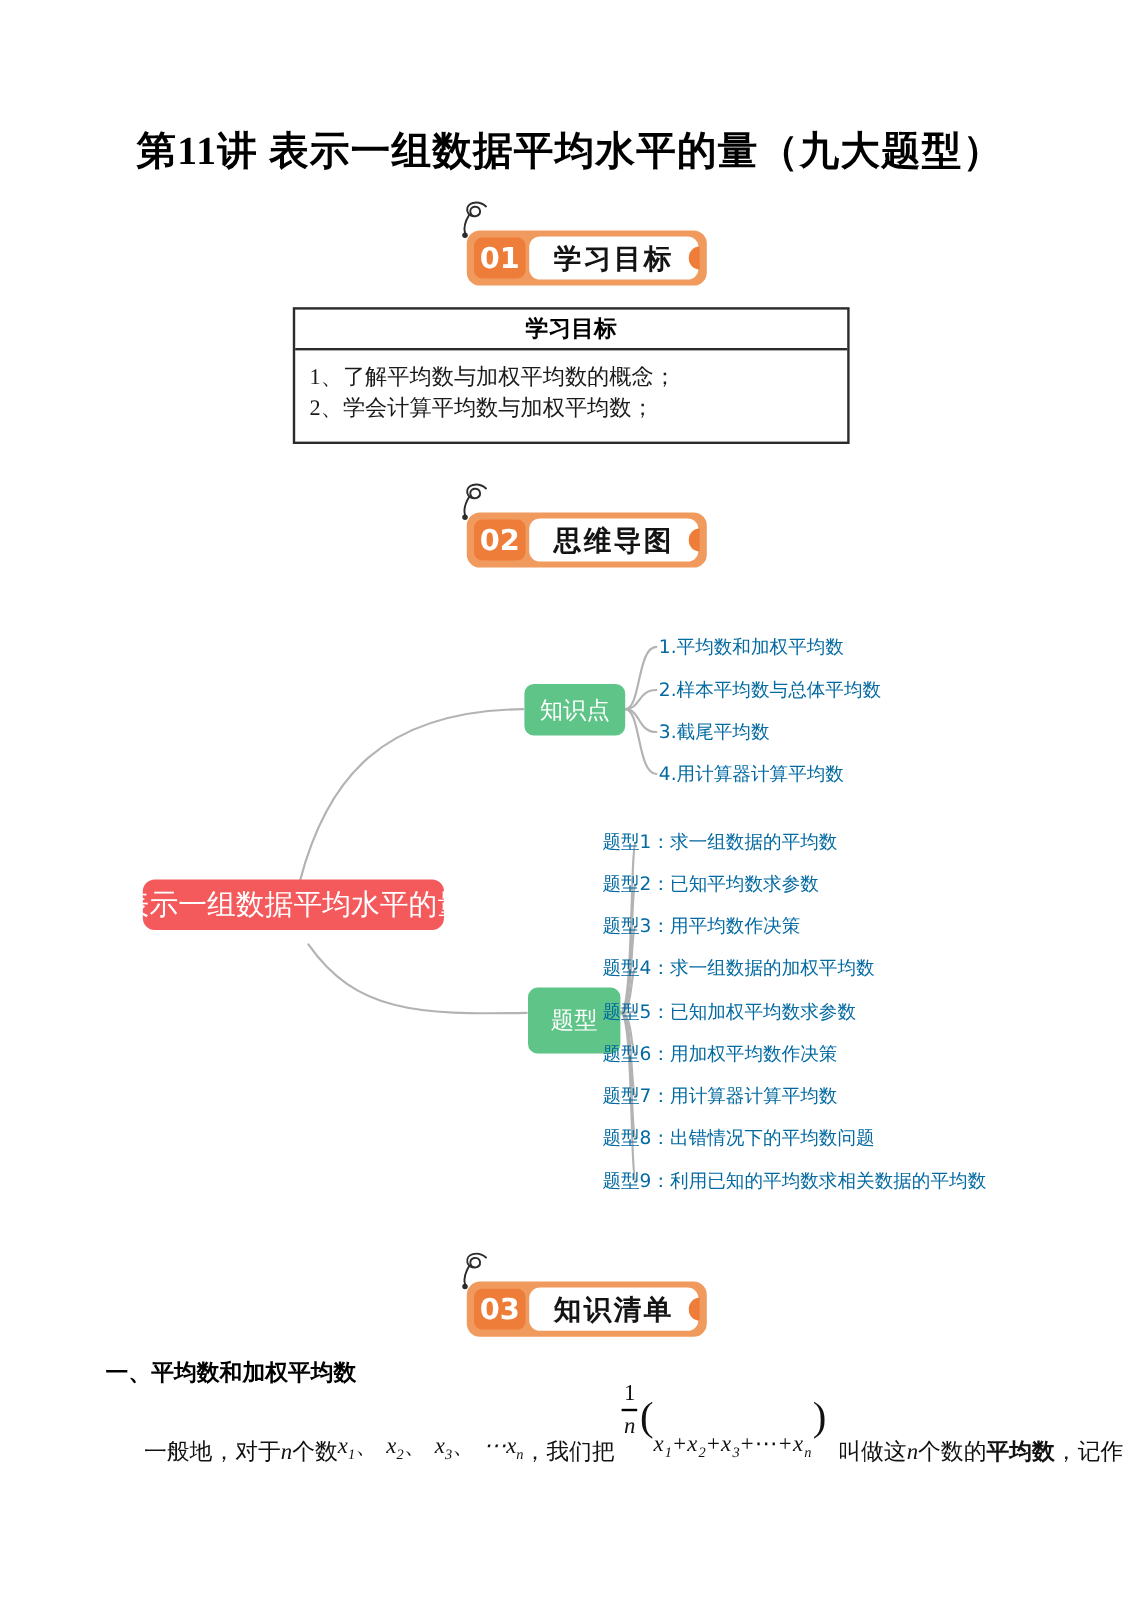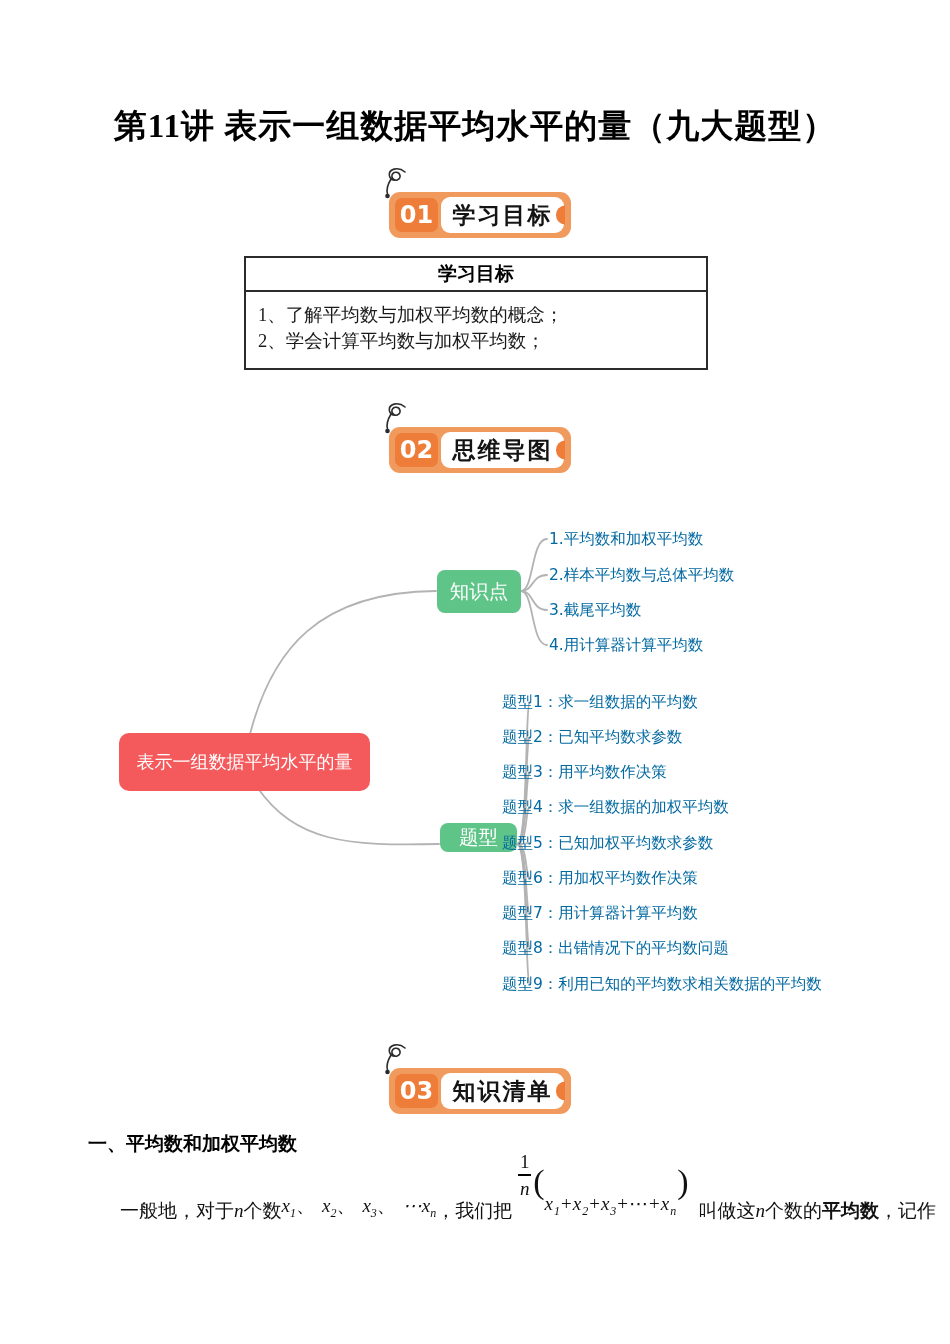--- a/index.html
+++ b/index.html
@@ -6,21 +6,21 @@
   body{
     width:950px;height:1344px;position:relative;overflow:hidden;
     font-family:"Liberation Serif","DejaVu Serif",serif;color:#111;
   }
   
   .doc-title{
     position:absolute;left:0;right:0;top:104px;text-align:center;
     font-size:33px;font-weight:bold;color:#000;letter-spacing:1px;
   }
   
-  .badge{position:absolute;left:389px;width:182px;height:46px;background:#f09a5e;border-radius:11px;}
+  .badge{position:absolute;left:389px;width:200px;height:46px;background:#f09a5e;border-radius:11px;}
   .badge-num{
     position:absolute;left:6px;top:6px;width:43px;height:34px;background:#ee7d3a;border-radius:7px;
     color:#fff;font:bold 24px "DejaVu Sans",sans-serif;display:flex;align-items:center;justify-content:center;
   }
   .badge-pill{
     position:absolute;left:52px;top:5px;right:7px;bottom:5px;background:#ffffff;border-radius:9px;
     display:flex;align-items:center;justify-content:center;
     font-family:"DejaVu Sans",sans-serif;font-weight:bold;font-size:23px;color:#141414;letter-spacing:2px;
   }
   .badge-notch{
@@ -32,31 +32,31 @@
   .obj-box{position:absolute;left:244px;top:256px;width:460px;border:2px solid #2b2b2b;background:#fff;}
   .obj-header{
     height:32px;border-bottom:2px solid #2b2b2b;display:flex;align-items:center;justify-content:center;
     font-weight:bold;font-size:19px;color:#000;
   }
   .obj-body{padding:10px 14px 14px 12px;font-size:18.5px;line-height:26px;color:#1a1a1a;}
   
   .mm-svg{position:absolute;left:0;top:0;width:950px;height:1344px;pointer-events:none;}
   .mm-svg path{fill:none;stroke:#b3b3b3;stroke-width:1.8;stroke-linecap:round;}
   .mm-root{
-    position:absolute;left:119px;top:733px;width:251px;height:58px;background:#f4595c;border-radius:10px;
+    position:absolute;left:119px;top:733px;width:251px;height:42px;background:#f4595c;border-radius:10px;
     color:#fff;display:flex;align-items:center;justify-content:center;
-    font-family:"DejaVu Sans",sans-serif;font-size:18px;white-space:nowrap;
+    font-family:"DejaVu Sans",sans-serif;font-size:24px;white-space:nowrap;
   }
   .mm-branch{
     position:absolute;background:#5ec487;border-radius:8px;color:#fff;
     display:flex;align-items:center;justify-content:center;
     font-family:"DejaVu Sans",sans-serif;font-size:19.5px;white-space:nowrap;
   }
   .mm-branch.knowledge{left:437px;top:570px;width:84px;height:43px;}
-  .mm-branch.types{left:440px;top:823px;width:77px;height:29px;}
+  .mm-branch.types{left:440px;top:823px;width:77px;height:55px;}
   .mm-item{
     position:absolute;height:22px;display:flex;align-items:center;white-space:nowrap;
     font-family:"DejaVu Sans",sans-serif;font-size:15.5px;color:#0369a1;
   }
   .mm-item.k{left:549px;}
   .mm-item.t{left:502px;}
   
   .k-heading{position:absolute;left:88px;top:1131px;font-size:19px;font-weight:bold;color:#000;}
   .k-para{position:absolute;left:120px;top:1146px;width:815px;height:76px;white-space:nowrap;font-size:19px;}
   .k-para .seg{position:relative;display:inline-block;line-height:1;}

